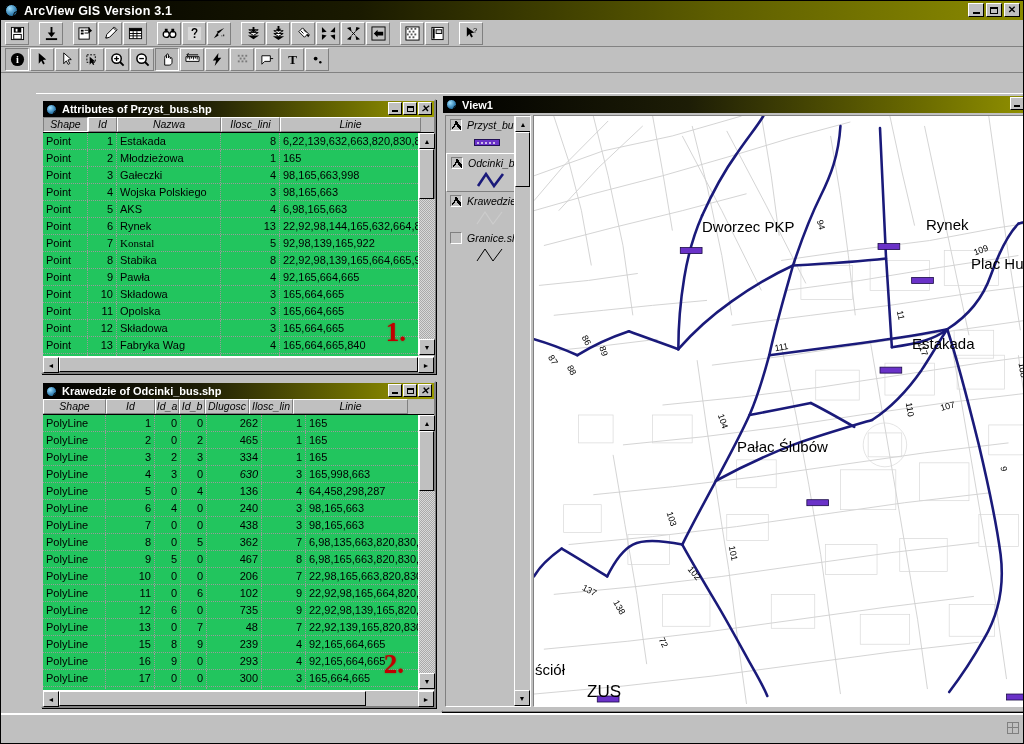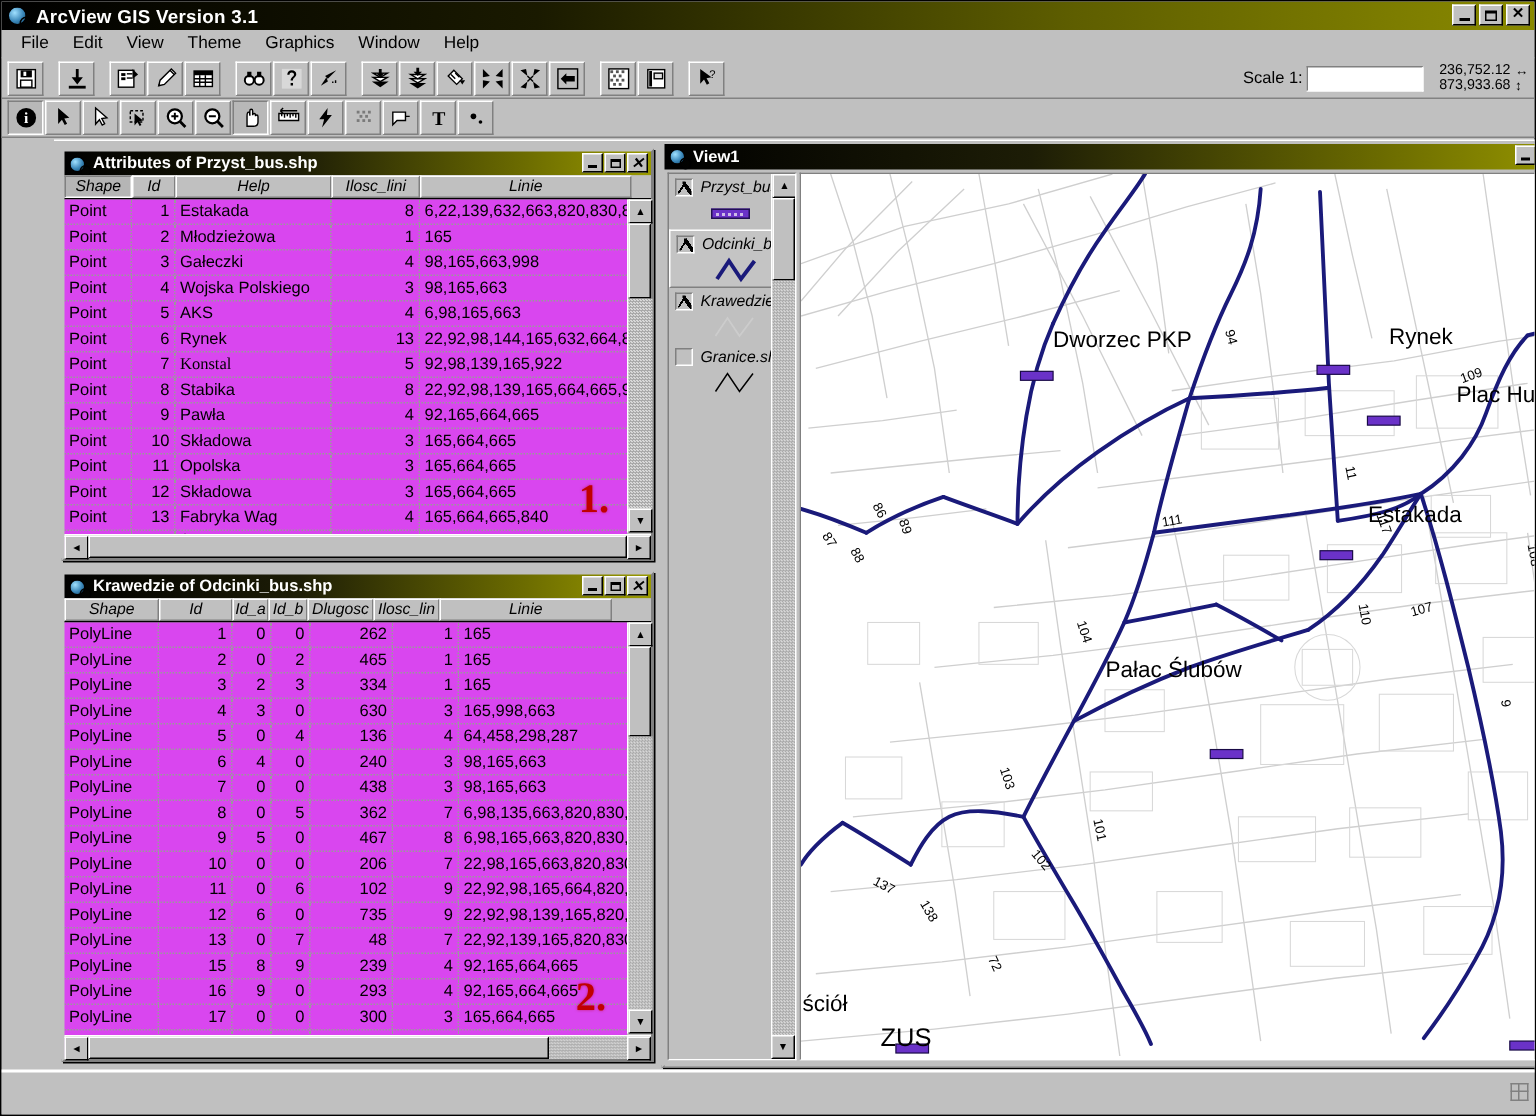--- a/index.html
+++ b/index.html
@@ -193,21 +193,21 @@
     background: #c0c0c0;
     font-style: italic;
     font-size: 10.5px;
     text-align: center;
     line-height: 13px;
     overflow: hidden; white-space: nowrap;
     flex: none;
   }
   .th.pressed { border-color: #808080 #fff #fff #808080; background:#b5b5b5; }
   .tbl-body {
-    background: #d946ef;
+    background: #22c55e;
     overflow: hidden;
     position: relative;
   }
   .tr { display: flex; height: 17px; border-bottom: 1px dotted #9a9a9a; }
   .td {
     flex: none;
     font-size: 11px;
     line-height: 16px;
     padding: 0 3px;
     overflow: hidden;
@@ -350,29 +350,20 @@
         </div>
       <div class="tb-btn">
           <i class="glyph-max"></i>
         </div>
       <div class="tb-btn">
           <i class="glyph-close">✕</i>
         </div>
     </div>
   </div>
 
-  <div class="menubar">
-    <div class="menu-item">File</div>
-    <div class="menu-item">Edit</div>
-    <div class="menu-item">View</div>
-    <div class="menu-item">Theme</div>
-    <div class="menu-item">Graphics</div>
-    <div class="menu-item">Window</div>
-    <div class="menu-item">Help</div>
-  </div>
 
   <div class="toolbar-row">
     <div class="tbtn">
       <svg width="15" height="15" viewBox="0 0 16 16">
           <rect x="1.5" y="1.5" width="13" height="13" fill="#fff" stroke="#000"></rect>
           <rect x="4" y="2" width="8" height="5" fill="#000"></rect>
           <rect x="6" y="3" width="2" height="3" fill="#fff"></rect>
           <rect x="4" y="9" width="8" height="5" fill="#fff" stroke="#000"></rect>
         </svg>
     </div>
@@ -498,32 +489,20 @@
         </svg>
     </div>
     <div class="tsep"></div>
     <div class="tbtn">
       <svg width="15" height="15" viewBox="0 0 16 16">
           <path d="M3 1l8 6-3.5.6 2 3.6-1.8 1-2-3.6L3 11.5z" fill="#000"></path>
           <text x="9.5" y="7.5" font-size="8" font-family="Liberation Sans" fill="#000">?</text>
         </svg>
     </div>
 
-    <div class="scale-area">
-      <span class="scale-label">Scale  1:</span>
-      <input class="scale-input" value="" style="">
-      <div class="coords">
-        <div>236,752.12</div>
-        <div>873,933.68</div>
-      </div>
-      <div class="coord-arrows">
-        <span>↔</span>
-        <span>↕</span>
-      </div>
-    </div>
   </div>
 
   <div class="toolbar-row second">
     <div class="tbtn pressed">
       <svg width="15" height="15" viewBox="0 0 16 16">
           <circle cx="8" cy="8" r="7" fill="#000"></circle>
           <text x="8" y="12" font-size="11" font-weight="bold" text-anchor="middle" fill="#fff" font-family="Liberation Serif">i</text>
         </svg>
     </div>
     <div class="tbtn">
@@ -624,21 +603,21 @@
           <div class="cw-btn">
               <i class="glyph-close">✕</i>
             </div>
         </div>
       </div>
 
       <div class="tbl-wrap" style="height:255px;">
         <div class="tbl-headrow">
           <div class="th pressed" style="width:45px">Shape</div>
           <div class="th" style="width:29px">Id</div>
-          <div class="th" style="width:104px">Help</div>
+          <div class="th" style="width:104px">Nazwa</div>
           <div class="th" style="width:59px">Ilosc_lini</div>
           <div class="th" style="width:141px">Linie</div>
         </div>
         <div class="tbl-body" id="t1body" style="height:238px; margin-right:16px;">
             <div class="tr">
               <div class="td" style="width: 45px;">Point</div>
               <div class="td num" style="width: 29px;">1</div>
               <div class="td" style="width: 104px;">Estakada</div>
               <div class="td num" style="width: 59px;">8</div>
               <div class="td last" style="width: 141px;">6,22,139,632,663,820,830,840</div>
@@ -807,21 +786,21 @@
               <div class="td num" style="width: 26px;">3</div>
               <div class="td num" style="width: 55px;">334</div>
               <div class="td num" style="width: 44px;">1</div>
               <div class="td last" style="width: 115px;">165</div>
             </div>
             <div class="tr">
               <div class="td" style="width: 63px;">PolyLine</div>
               <div class="td num" style="width: 49px;">4</div>
               <div class="td num" style="width: 26px;">3</div>
               <div class="td num" style="width: 26px;">0</div>
-              <div class="td num" style="width: 55px;">630</div>
+              <div class="td num" style="width: 55px; font-style: italic;">630</div>
               <div class="td num" style="width: 44px;">3</div>
               <div class="td last" style="width: 115px;">165,998,663</div>
             </div>
             <div class="tr">
               <div class="td" style="width: 63px;">PolyLine</div>
               <div class="td num" style="width: 49px;">5</div>
               <div class="td num" style="width: 26px;">0</div>
               <div class="td num" style="width: 26px;">4</div>
               <div class="td num" style="width: 55px;">136</div>
               <div class="td num" style="width: 44px;">4</div>

